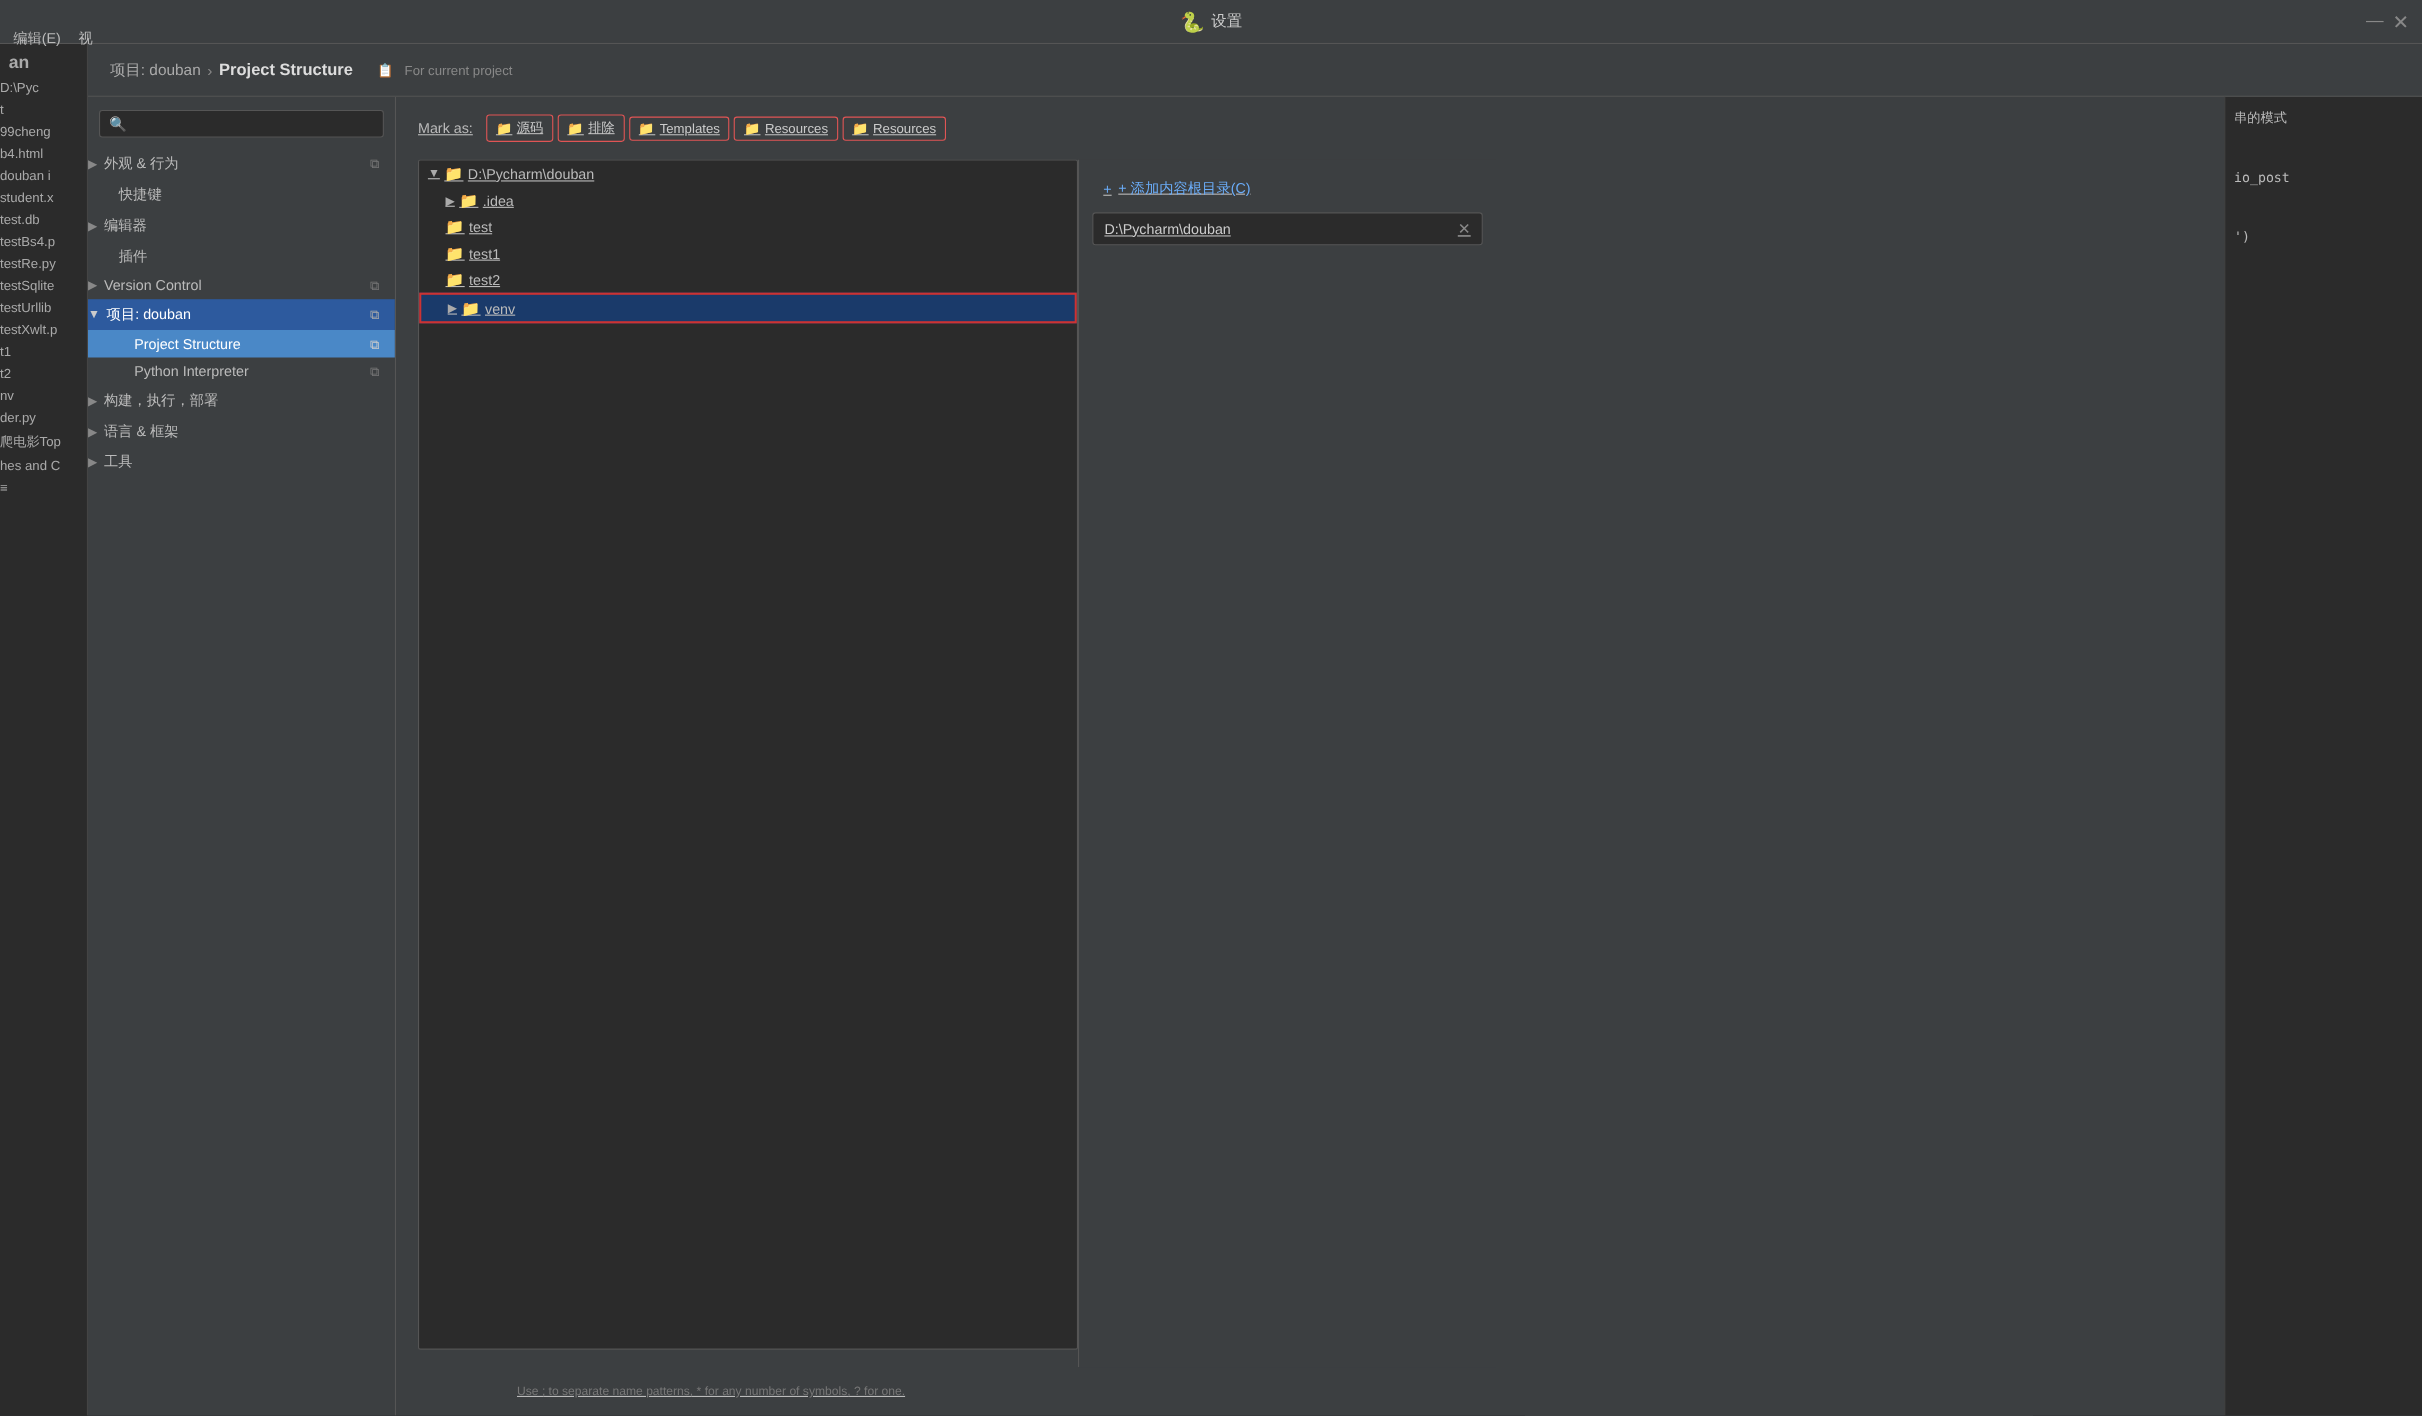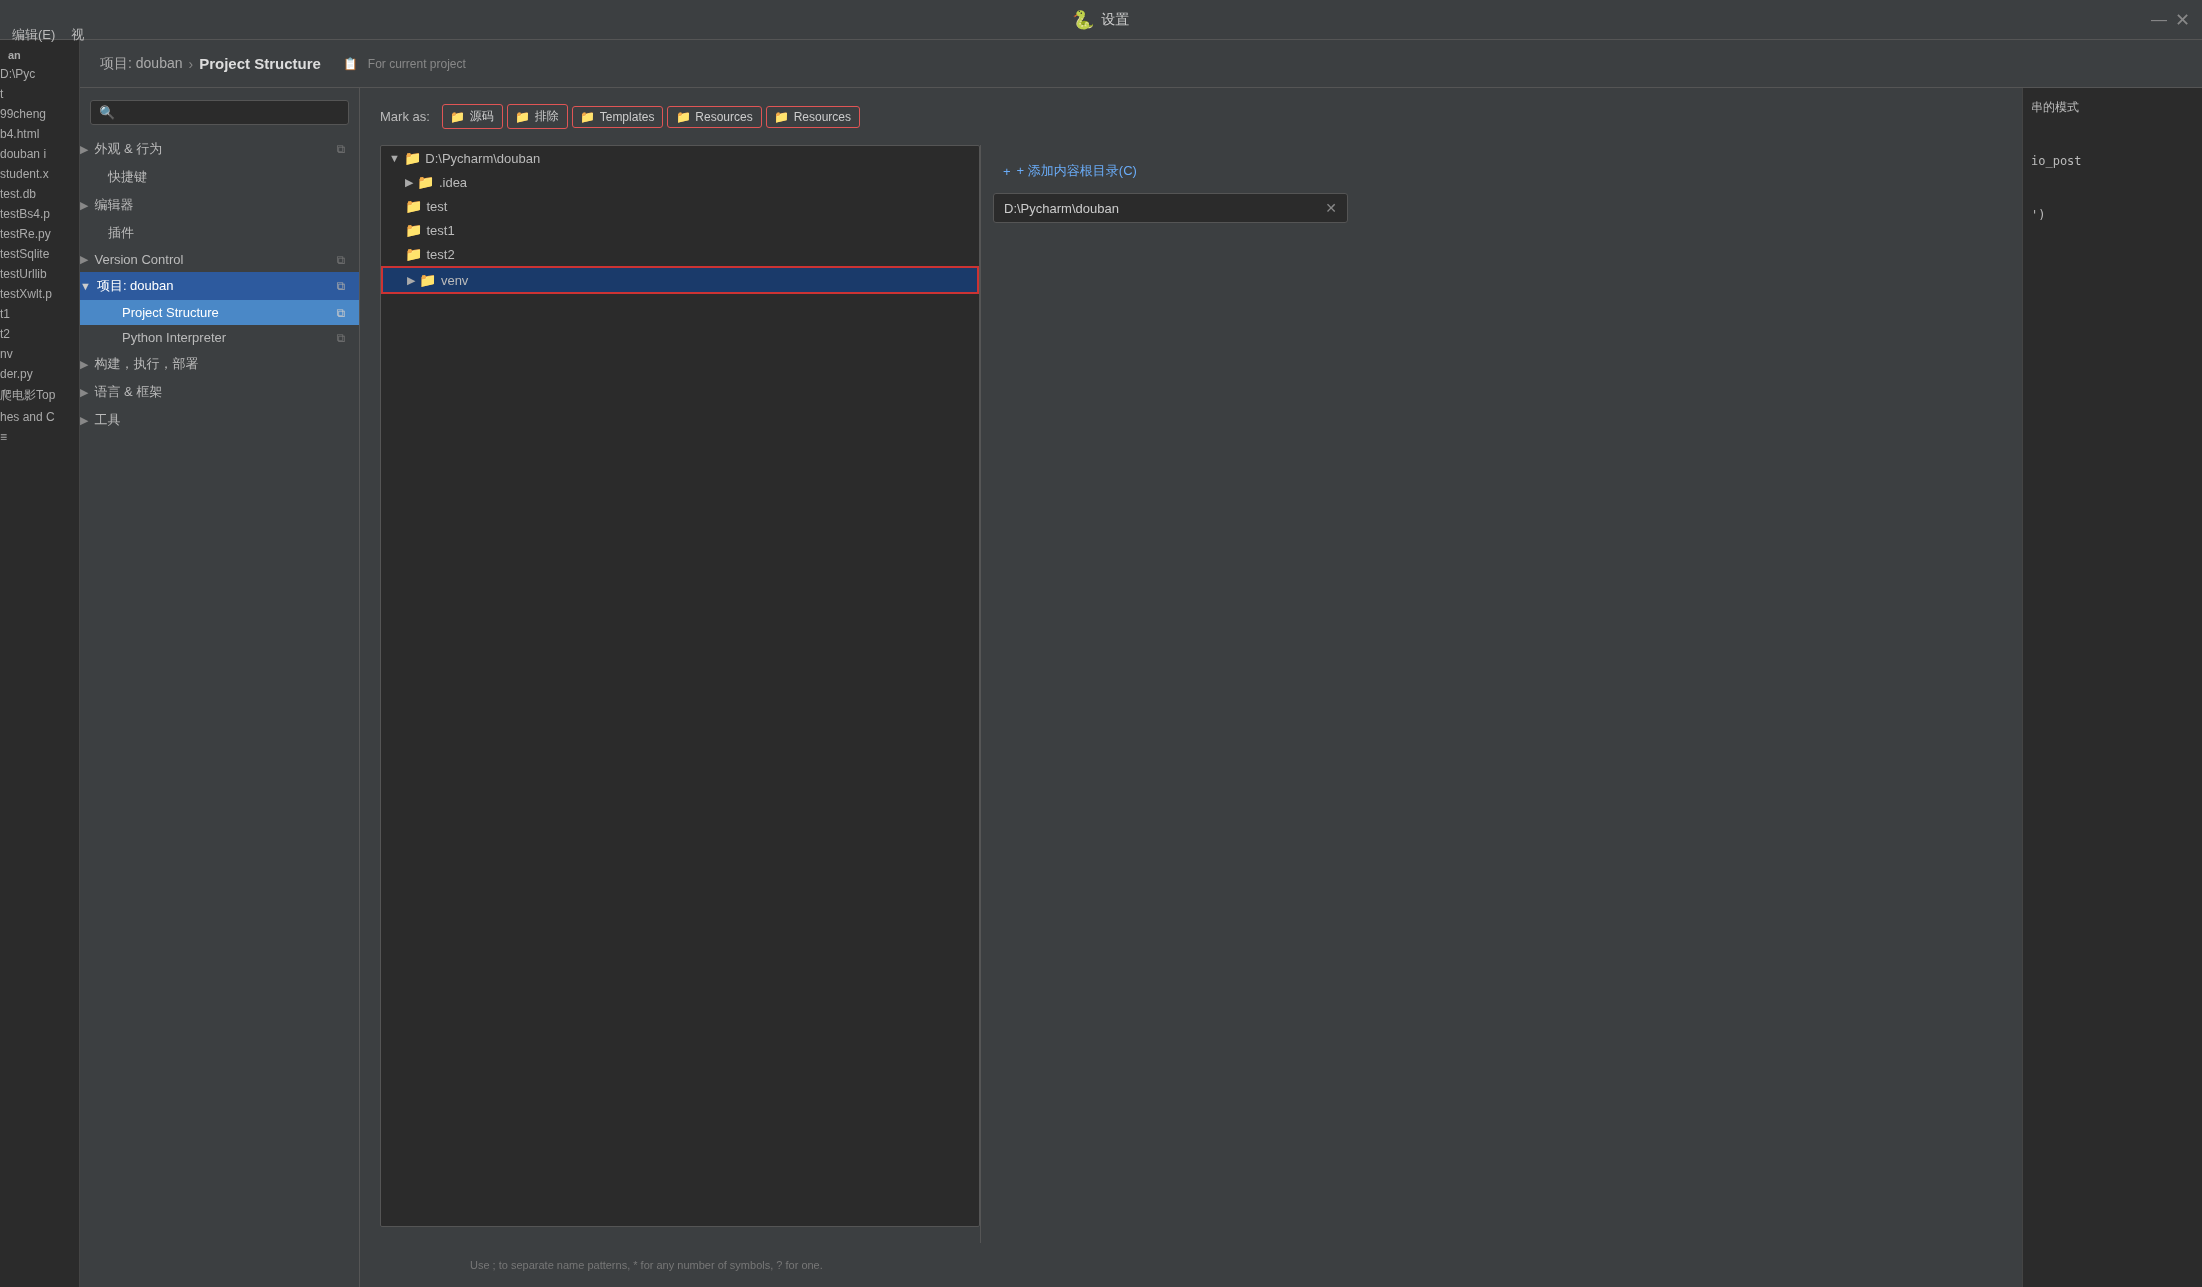--- a/index.html
+++ b/index.html
@@ -65,21 +65,21 @@
       padding: 3px 0;
       font-size: 12px;
       color: #aaaaaa;
       cursor: pointer;
       white-space: nowrap;
       overflow: hidden;
       text-overflow: ellipsis;
     }
     .file-item-header {
       padding: 3px 8px;
-      font-size: 11px;
+      font-size: 16px;
       color: #aaaaaa;
       font-weight: bold;
     }
 
     
     .settings-dialog {
       display: flex;
       flex: 1;
       flex-direction: column;
       background: #3c3f41;
@@ -167,20 +167,21 @@
     }
 
     
     .content-area {
       flex: 1;
       display: flex;
       flex-direction: column;
       overflow: hidden;
       background: #3c3f41;
       padding: 16px 20px;
+      text-decoration: underline;
     }
 
     
     .mark-as-row {
       display: flex;
       align-items: center;
       gap: 4px;
       margin-bottom: 16px;
       flex-shrink: 0;
     }

